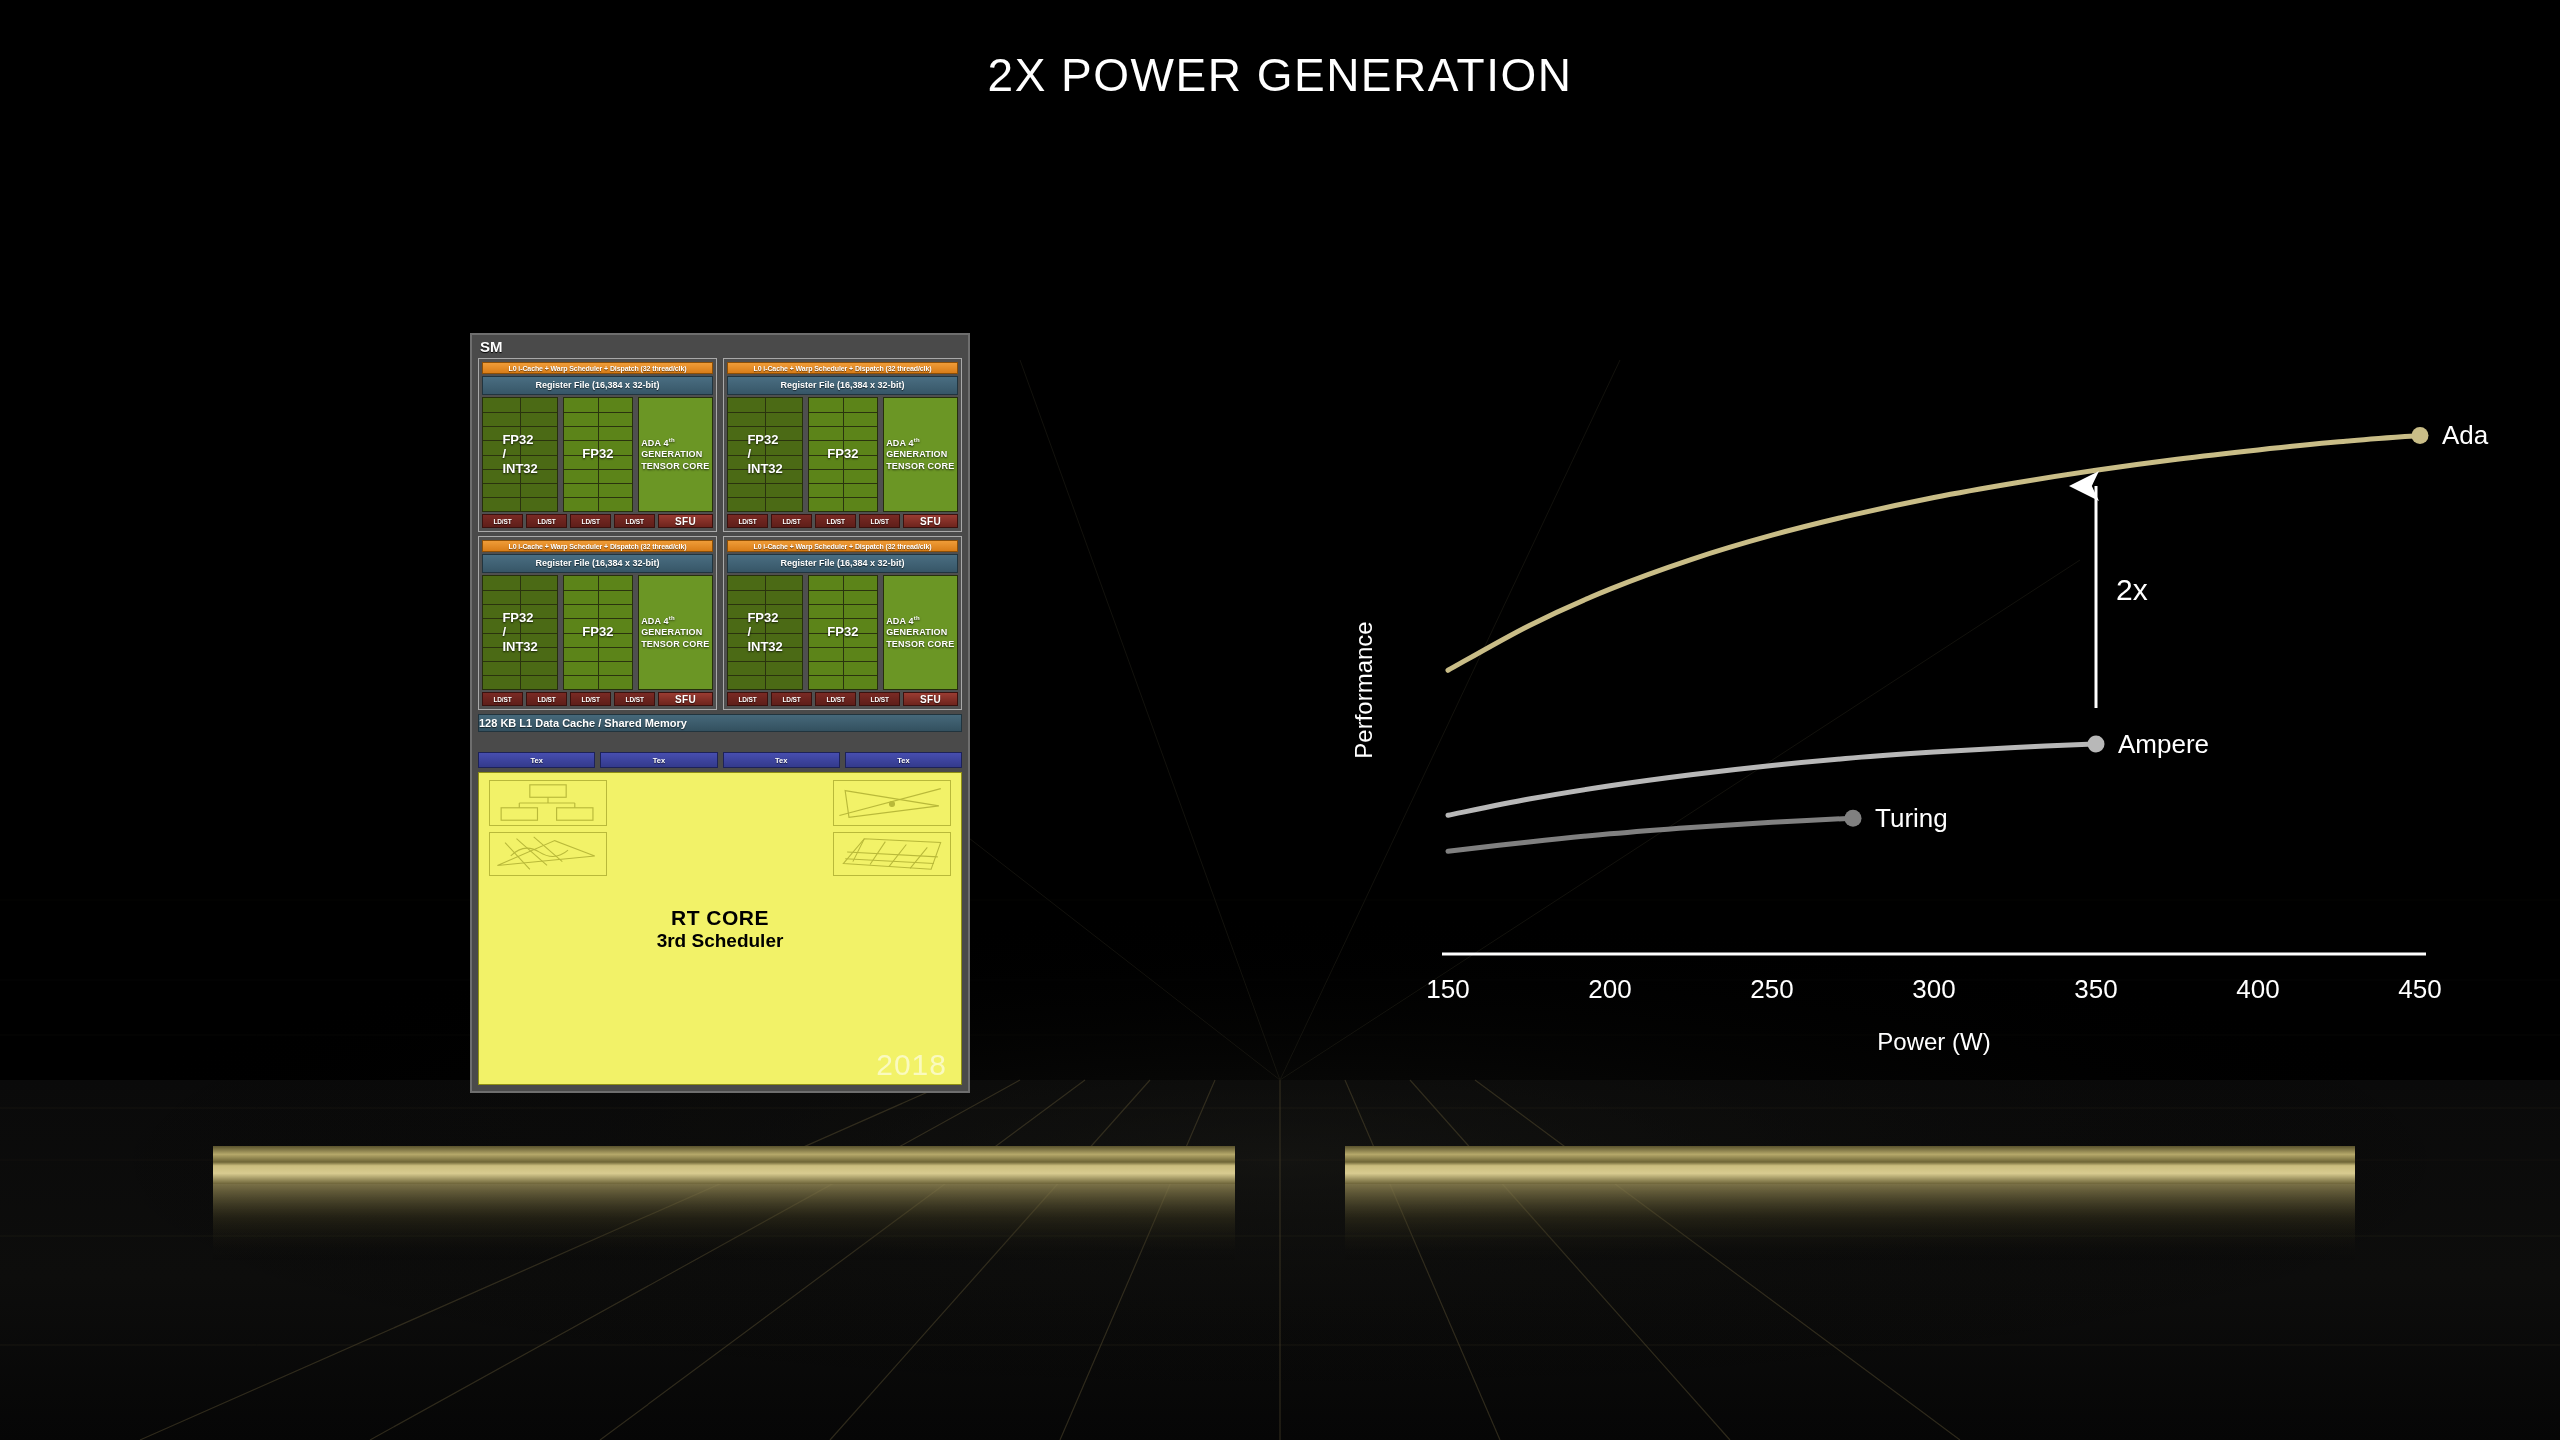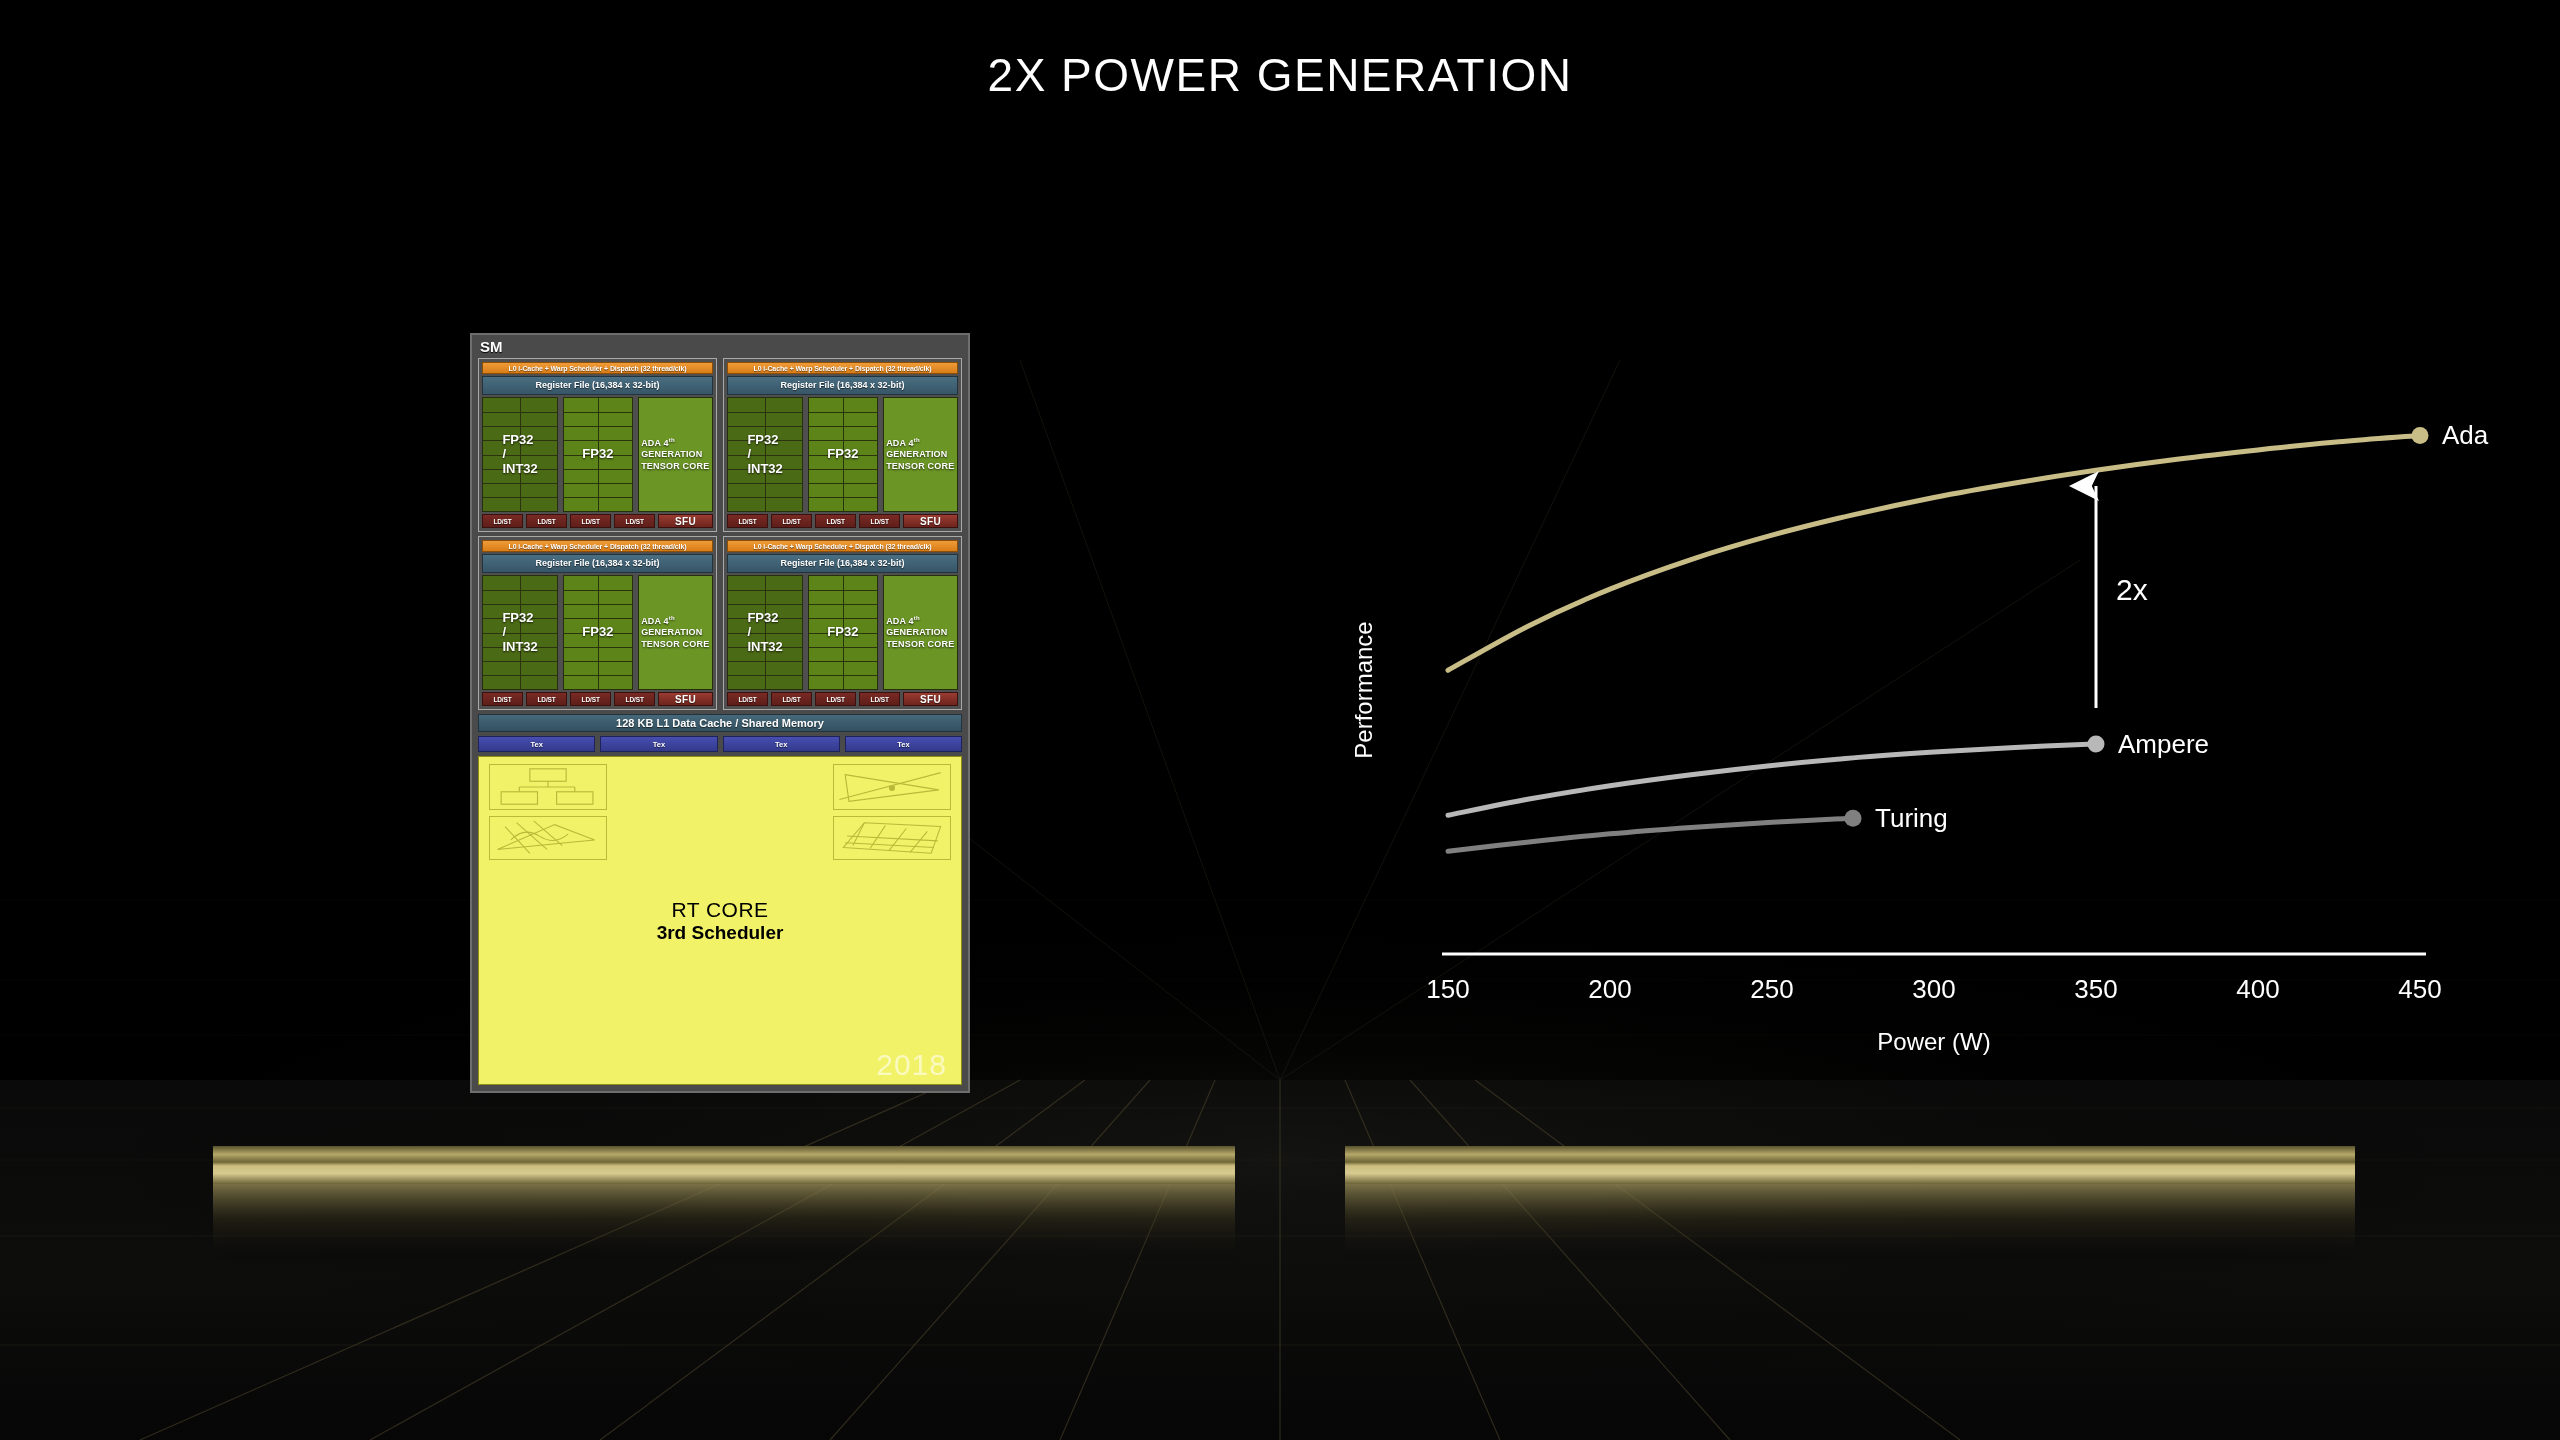--- a/index.html
+++ b/index.html
@@ -84,22 +84,22 @@
     display:flex; align-items:center; justify-content:center;
     text-shadow:0 1px 1px rgba(0,0,0,.6);
   }
   .ldst.sfu {
     flex:1.35; background:linear-gradient(180deg,#9a3c32,#6e241d);
     font-size:10px; letter-spacing:.4px;
   }
   .bar-l1 {
     background:linear-gradient(180deg,#46687a,#33505f);
     border:1px solid #21343e; color:#fff;
-    font-size:11px; font-weight:bold; text-align:center;
-    line-height:16px; height:18px; margin-bottom:4px;
+    font-size:11px; font-weight:bold; 
+    line-height:16px; height:18px; margin-bottom:20px;
     text-shadow:0 1px 1px rgba(0,0,0,.6);
   }
   .tex-row { display:flex; gap:5px; height:16px; margin-bottom:4px; }
   .tex {
     flex:1; background:linear-gradient(180deg,#474eb0,#333a8c);
     border:1px solid #1d2258; color:#fff;
     font-size:7.5px; font-weight:bold;
     display:flex; align-items:center; justify-content:center;
     text-shadow:0 1px 1px rgba(0,0,0,.6);
   }
@@ -108,21 +108,21 @@
     position:relative; display:flex; align-items:center;
     justify-content:center; overflow:hidden; min-height:70px;
   }
   .rt-thumb {
     position:absolute; border:1px solid #b9b93a; background:transparent;
   }
   .rt-text {
     position:relative; z-index:4; text-align:center; color:#000;
     line-height:1.12;
   }
-  .rt-text .rt-t1 { font-size:21px; font-weight:normal; letter-spacing:.5px; }
+  .rt-text .rt-t1 { font-size:21px; font-weight:bold; letter-spacing:.5px; }
   .rt-text .rt-t2 { font-size:19px; font-weight:bold; }
   .rt-watermark {
     position:absolute; right:14px; bottom:2px; z-index:3;
     font-size:30px; font-weight:400; color:rgba(255,255,255,.58);
     letter-spacing:1px; pointer-events:none;
   }
 
   
   #chart { position:absolute; left:1330px; top:340px; width:1120px; height:760px; z-index:6; }
   #chart svg { position:absolute; inset:0; width:100%; height:100%; overflow:visible; }

